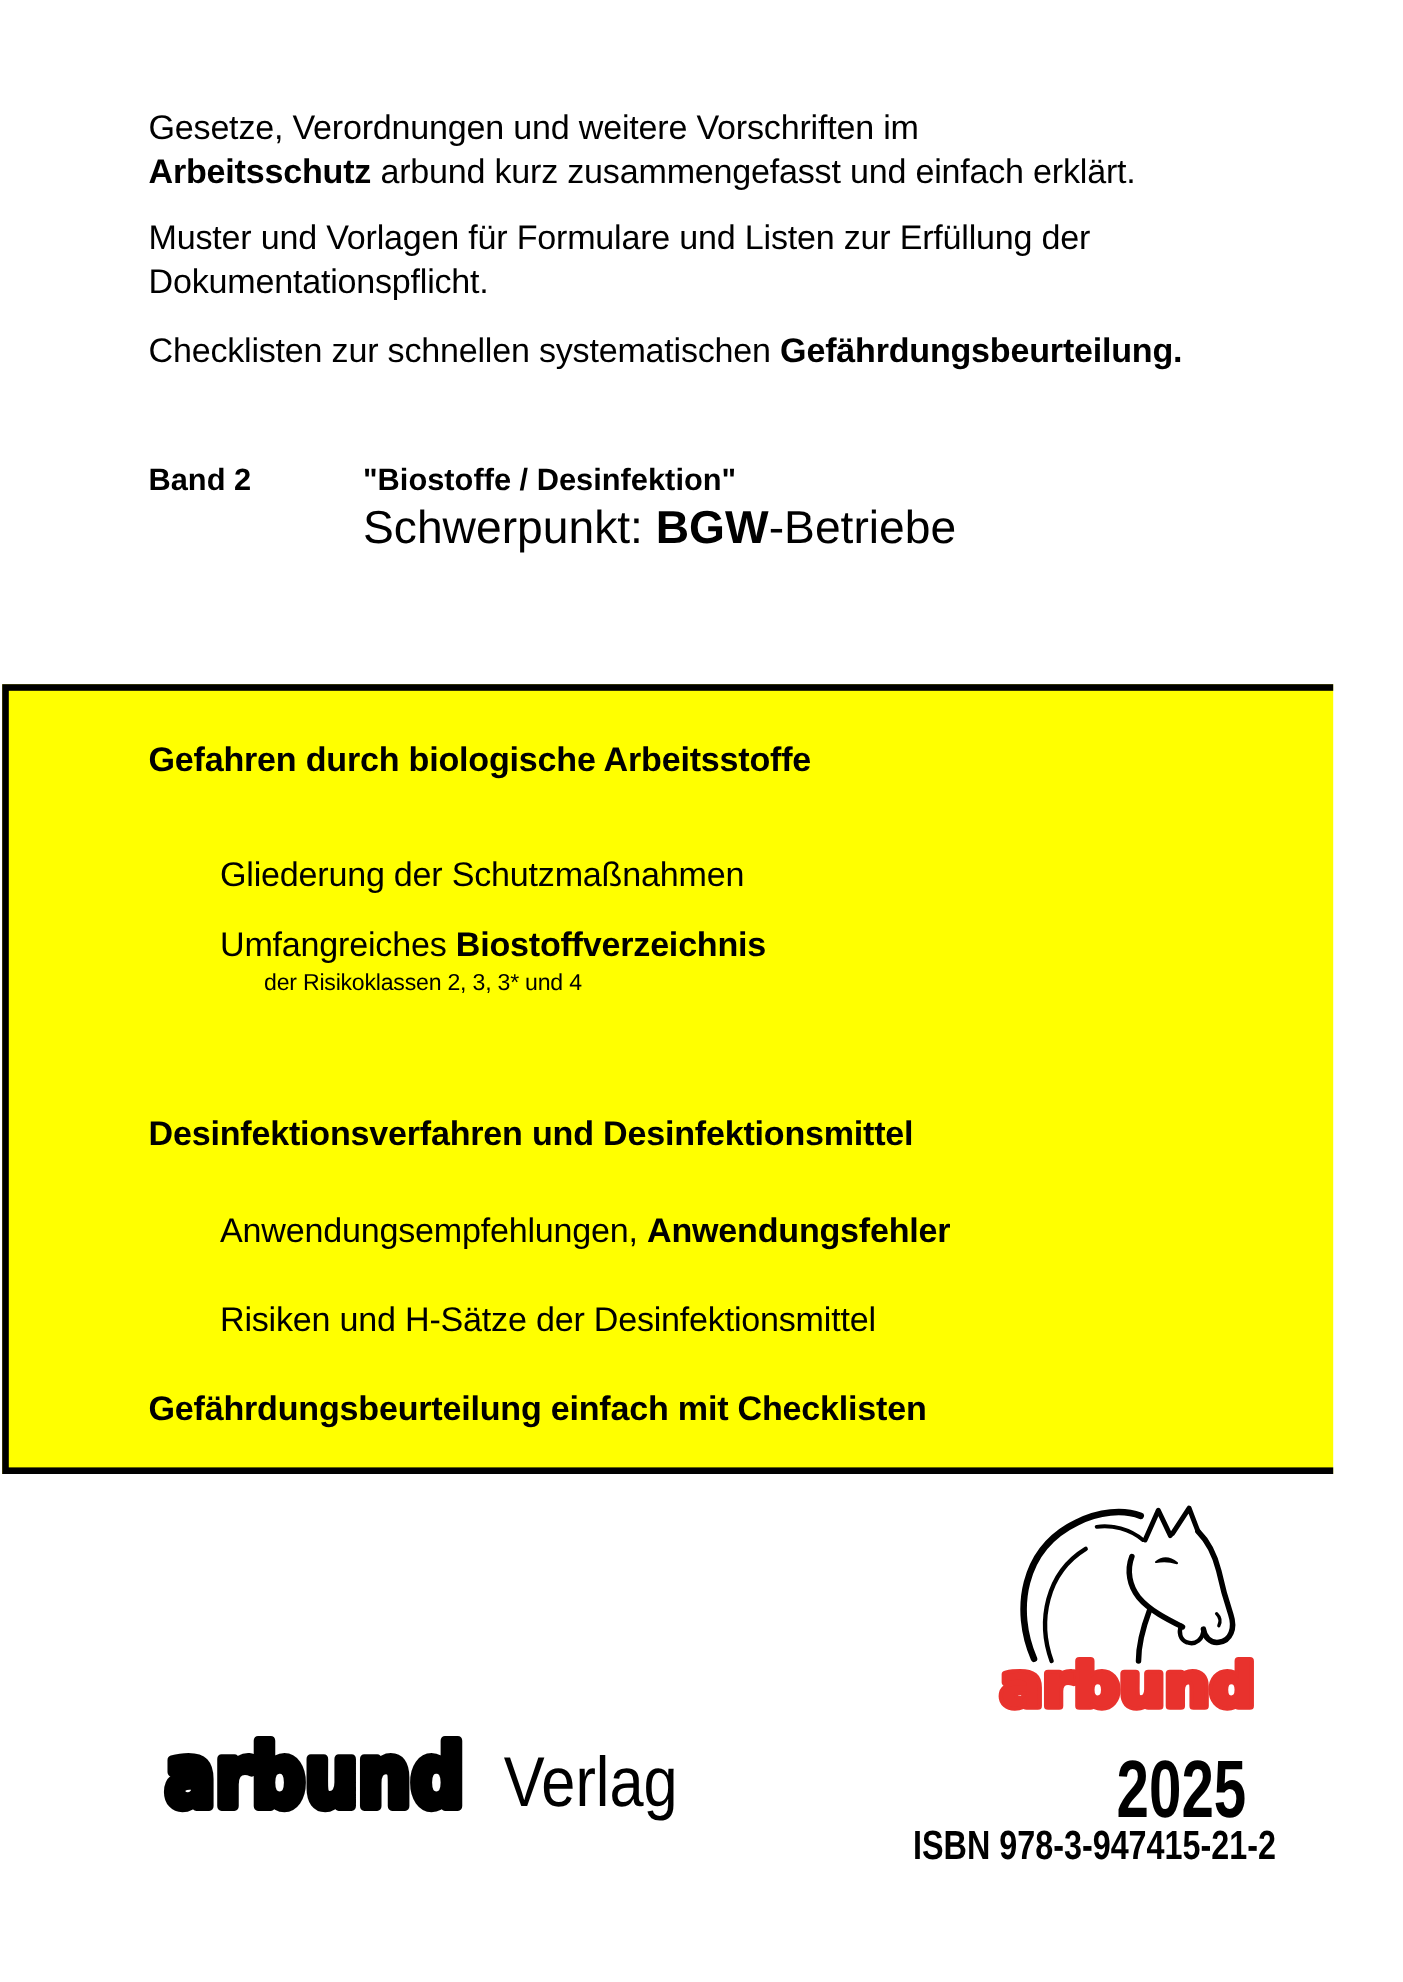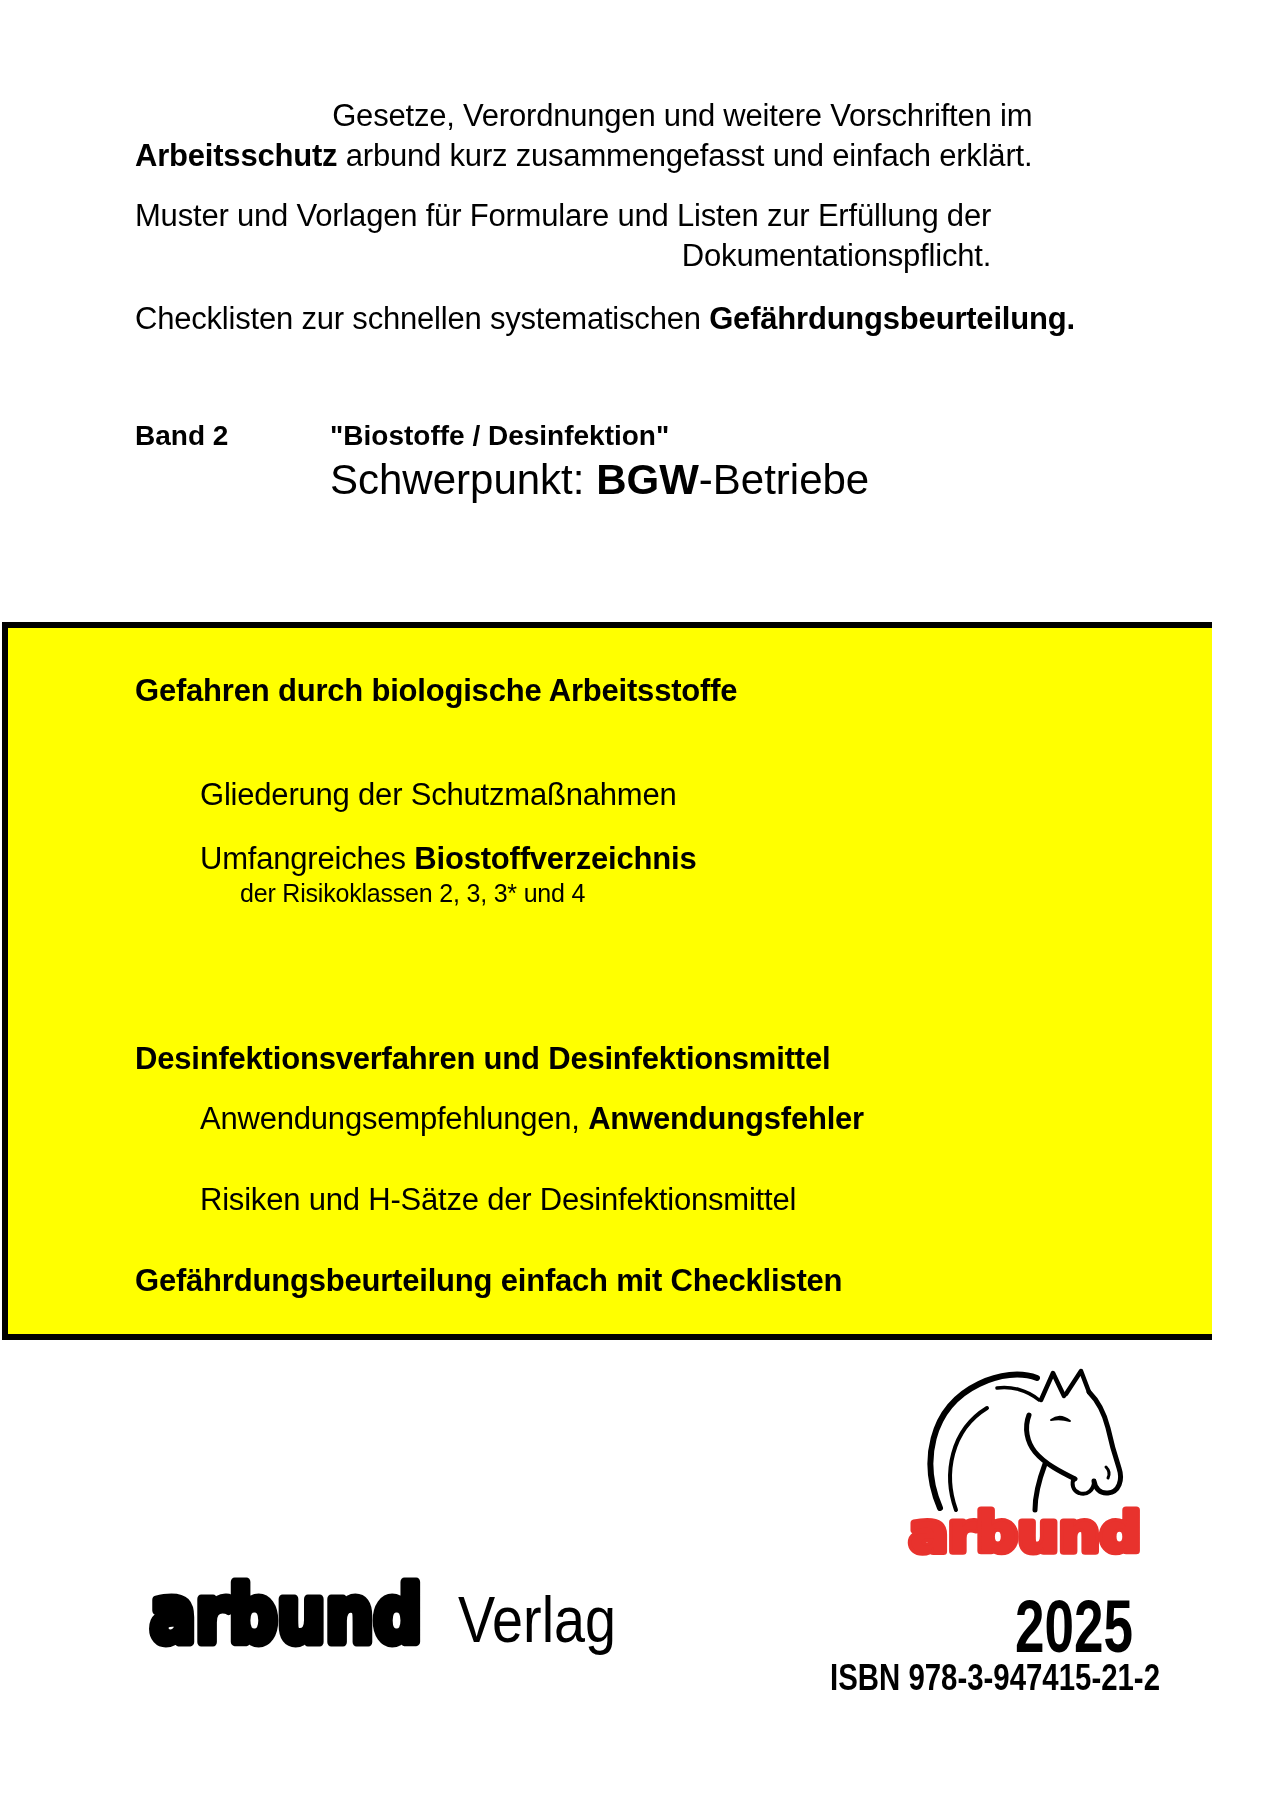--- a/index.html
+++ b/index.html
@@ -4,35 +4,34 @@
 <style>
   html,body{margin:0;padding:0;background:#ffffff;}
   #page{
     position:relative;
     width:1212px;
     height:1802px;
     background:#ffffff;
     font-family:"Liberation Sans", sans-serif;
     color:#000000;
     overflow:hidden;
-    text-align:right;
   }
   .abs{position:absolute;}
   .body-text{font-size:31px;line-height:40px;letter-spacing:-0.2px;white-space:nowrap;}
   .row{display:block;}
   b{font-weight:bold;}
   .band-line{font-size:28px;font-weight:bold;line-height:46px;white-space:nowrap;}
   .subtitle{font-size:42px;line-height:40px;white-space:nowrap;}
   .yellow-box{
     left:2px;top:622px;width:1259px;height:706px;
     background:#ffff00;border:6px solid #000000;
   }
   .box-heading{font-size:31px;font-weight:bold;line-height:38px;white-space:nowrap;letter-spacing:-0.2px;}
   .box-item{font-size:31px;line-height:38px;white-space:nowrap;letter-spacing:-0.2px;}
-  .box-sub{font-size:25px;line-height:29px;white-space:nowrap;letter-spacing:-0.2px;}
+  .box-sub{font-size:21px;line-height:29px;white-space:nowrap;letter-spacing:-0.2px;}
   svg{display:block;}
 </style>
 </head>
 <body>
 
 <div id="page">
 
   <div class="abs body-text" style="left:135px;top:96px">
     <span class="row">Gesetze, Verordnungen und weitere Vorschriften im</span>
     <span class="row"><b>Arbeitsschutz</b><span> arbund kurz zusammengefasst und einfach erklärt.</span></span>
@@ -58,21 +57,21 @@
   <div class="abs box-heading" style="left:135px;top:672px">Gefahren durch biologische Arbeitsstoffe</div>
 
   <div class="abs box-item" style="left:200px;top:776px">Gliederung der Schutzmaßnahmen</div>
 
   <div class="abs box-item" style="left:200px;top:840px">
     <span>Umfangreiches </span><b>Biostoffverzeichnis</b>
   </div>
   <div class="abs box-sub" style="left:240px;top:879px">der Risikoklassen 2, 3, 3* und 4</div>
 
 
-  <div class="abs box-heading" style="left:135px;top:1040px">Desinfektionsverfahren und Desinfektionsmittel</div>
+  <div class="abs box-heading" style="left:135px;top:1012px">Desinfektionsverfahren und Desinfektionsmittel</div>
 
   <div class="abs box-item" style="left:200px;top:1100px">
     <span>Anwendungsempfehlungen, </span><b>Anwendungsfehler</b>
   </div>
   <div class="abs box-item" style="left:200px;top:1181px">Risiken und H-Sätze der Desinfektionsmittel</div>
 
   <div class="abs box-heading" style="left:135px;top:1262px">Gefährdungsbeurteilung einfach mit Checklisten</div>
 
   <svg class="abs" style="left:885px;top:1368px" width="280" height="195" viewBox="0 0 280 195">
     <g fill="none" stroke="#000000" stroke-linecap="round" stroke-linejoin="round">

